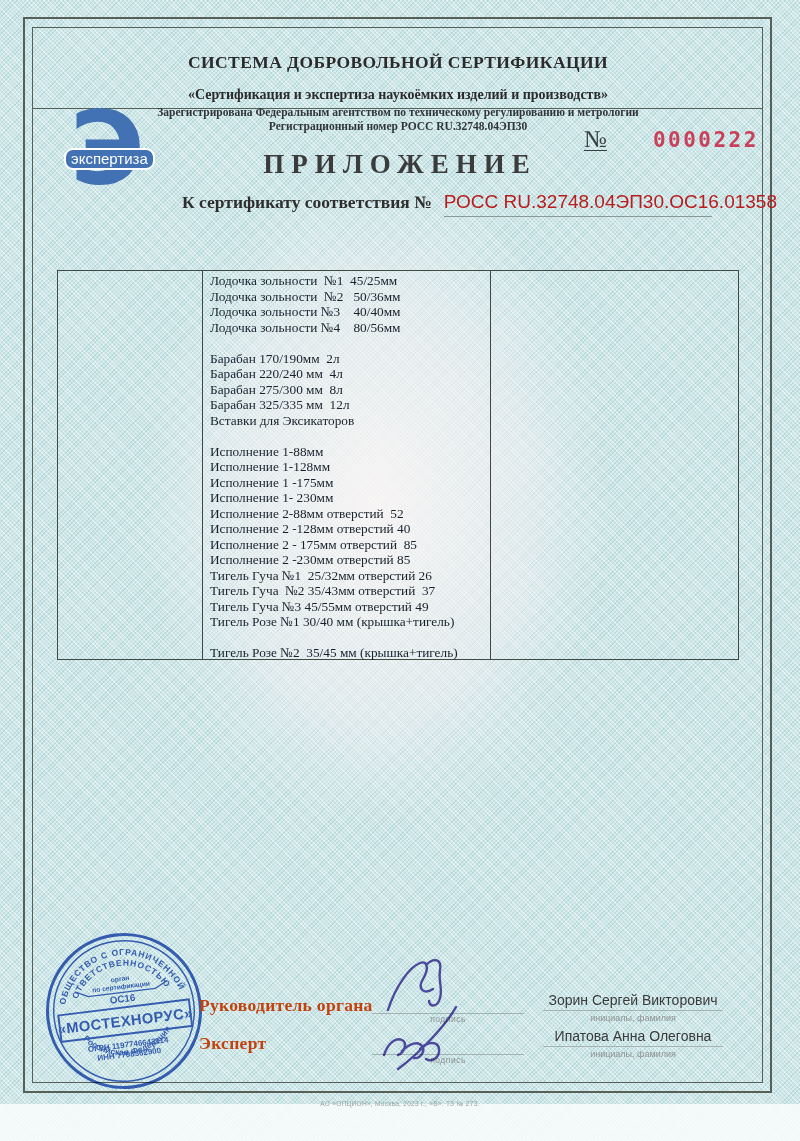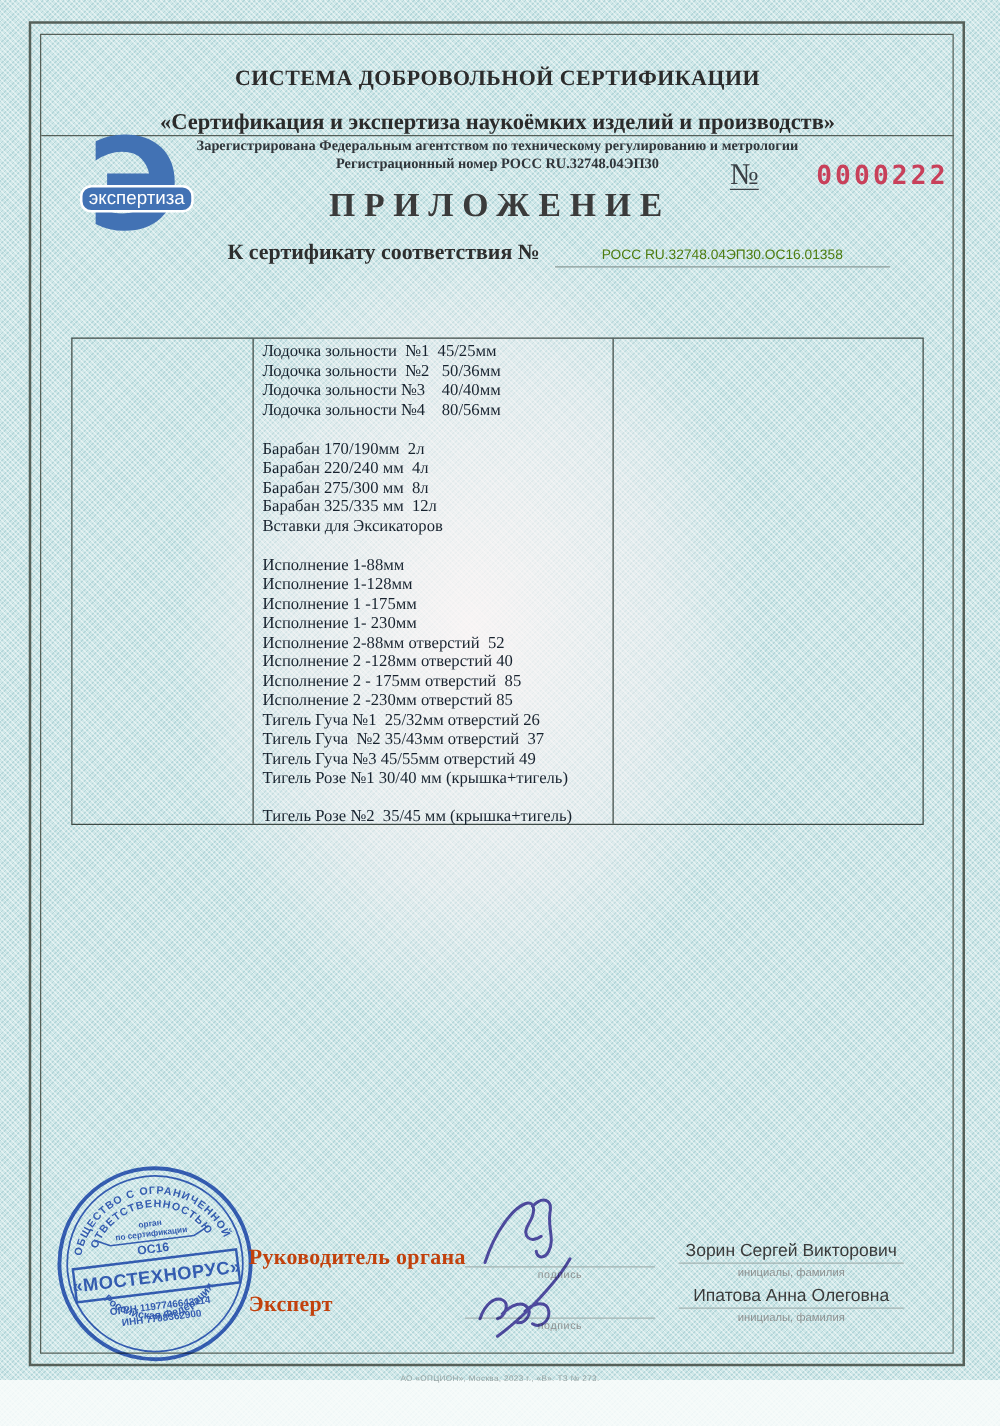--- a/index.html
+++ b/index.html
@@ -13,41 +13,41 @@
       #cfe7e8;
   }
   .abs{position:absolute;}
   
   .frame-outer{left:23px;top:17px;width:745px;height:1072px;border:2px solid #566059;}
   .frame-inner{left:32px;top:27px;width:729px;height:1054px;border:1.5px solid #566059;}
   .header-sep{left:33px;top:108px;width:730px;border-top:1.5px solid #566059;}
   
   .header{left:35px;top:31px;width:726px;text-align:center;color:#2b2b2b;}
   .header .h1{font-size:17.5px;font-weight:bold;letter-spacing:0.4px;margin:21px 0 2px;text-align:center;}
-  .header .h2{font-size:18px;font-weight:bold;margin:14px 0 3px;}
+  .header .h2{font-size:14px;font-weight:bold;margin:14px 0 3px;}
   .header .reg{font-size:11.5px;font-weight:bold;line-height:13.5px;color:#30353a;}
   
   .logo{left:62px;top:112px;width:116px;height:96px;}
   .logo-letter{position:absolute;left:8px;top:-14px;font-family:"DejaVu Sans",sans-serif;font-weight:bold;
     font-size:102px;line-height:102px;color:var(--logo-blue,#4272b4);}
   .logo-label{position:absolute;left:2px;top:36px;background:var(--logo-blue,#4272b4);color:#fff;
     border:2px solid #fff;border-radius:9px;font-family:"Liberation Sans",sans-serif;
     font-size:15px;padding:0 5px 1px;white-space:nowrap;}
   
   .docnum{left:584px;top:128px;display:flex;align-items:baseline;gap:14px;}
   .docnum .nsign{font-size:24px;color:#3a3f45;border-bottom:1px solid #3a3f45;line-height:22px;}
   .docnum .nval{font-family:"DejaVu Sans Mono",monospace;font-weight:bold;font-size:21px;
     letter-spacing:2.5px;color:var(--accent-red,#c8405a);padding-left:32px;}
   
   .title{left:0;top:149px;width:800px;text-align:center;font-size:27px;font-weight:600;
     letter-spacing:7px;color:#3b3b3b;}
   
   .certline{left:182px;top:191px;display:flex;align-items:baseline;}
   .certline .lbl{font-size:17.5px;font-weight:bold;color:#2e2e2e;white-space:nowrap;}
-  .certline .val{font-family:"Liberation Sans",sans-serif;font-size:11px;color:#4d7c0f;
+  .certline .val{font-family:"Liberation Sans",sans-serif;font-size:19px;color:#b91c1c;
     width:268px;margin-left:12px;text-align:center;border-bottom:1.2px solid #8a9a98;padding-bottom:3px;white-space:nowrap;}
   
   .ptable{left:57px;top:270px;width:680px;height:388px;border:1.5px solid #3f4a45;display:flex;}
   .ptable .c1{width:144px;border-right:1.2px solid #3f4a45;}
   .ptable .c2{width:280px;border-right:1.2px solid #3f4a45;padding:2px 0 0 7px;}
   .ptable .c3{flex:1;}
   .ptable .row{font-size:13.3px;line-height:15.5px;color:#17222e;white-space:pre;}
   
   .role1{left:199px;top:995px;}
   .role2{left:199px;top:1033px;}

